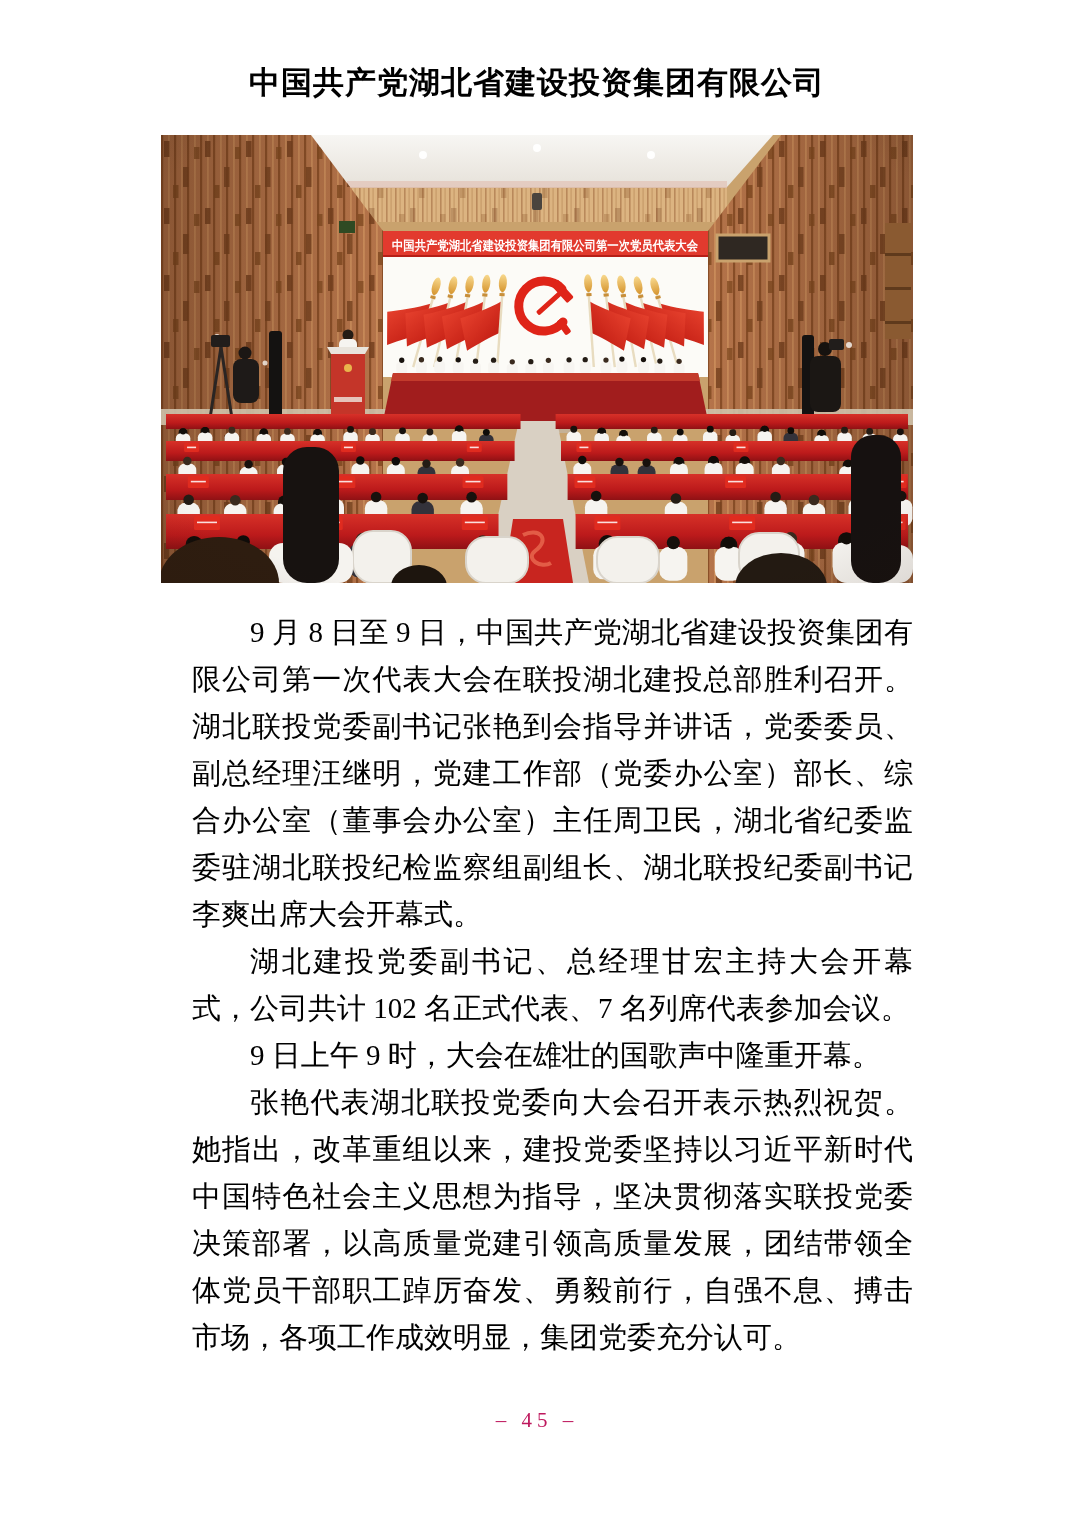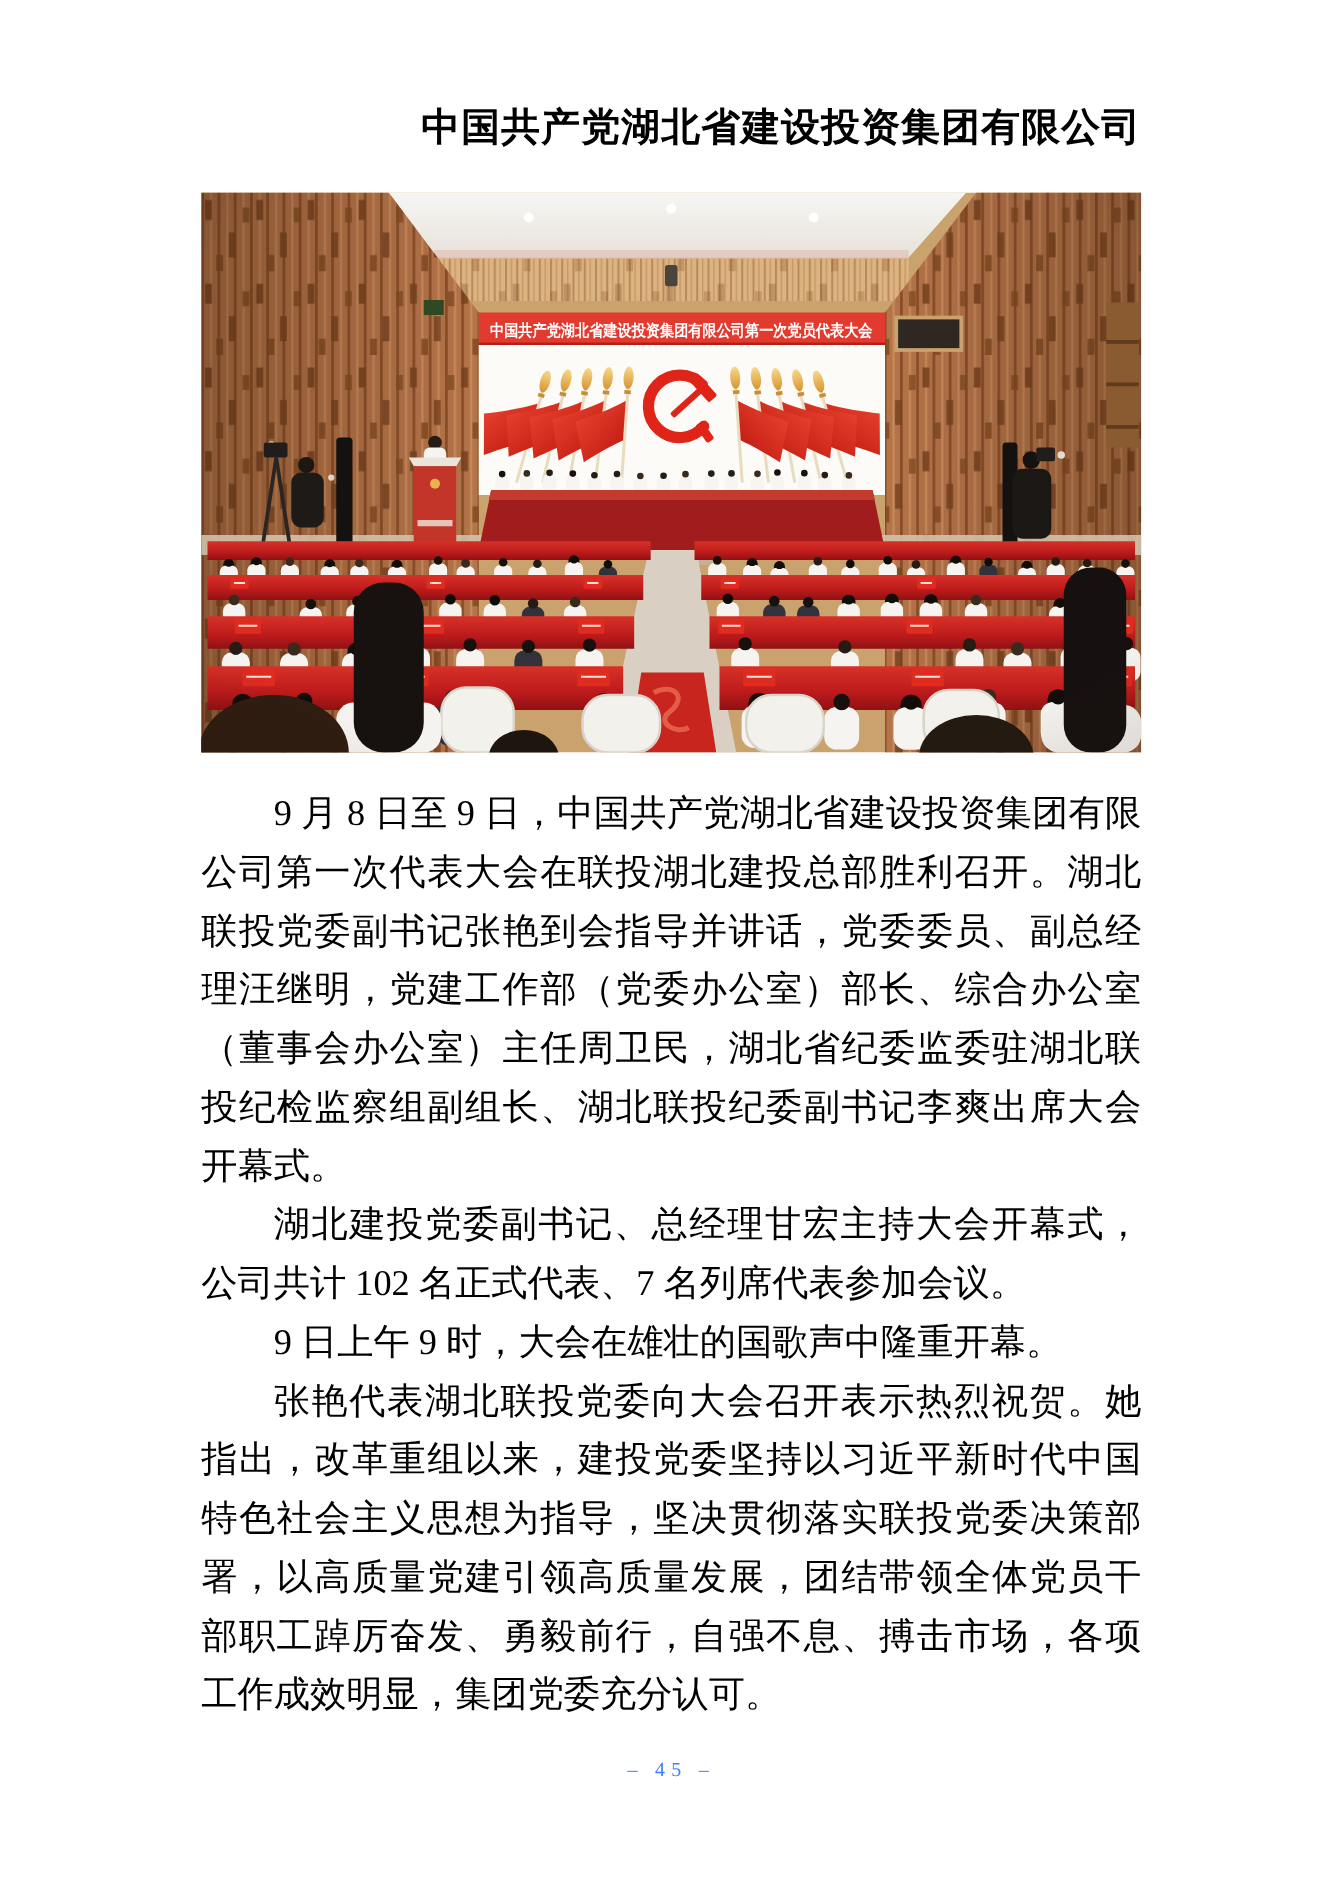--- a/index.html
+++ b/index.html
@@ -8,49 +8,50 @@
     width:1074px;height:1520px;
     margin:0 auto;
     background:#ffffff;
     font-family:"Liberation Serif","DejaVu Serif",serif;
     color:#000;
     overflow:hidden;
   }
   .content{padding:0 161px;}
   .doc-title{
     margin:0;
-    padding-top:74px;
-    text-align:right;
+    padding-top:55px;
+    text-align:center;
     font-size:31px;
     line-height:56px;
     font-weight:700;
     letter-spacing:1px;
   }
   .doc-title span{display:block;}
   .photo-figure{
     margin:24px 0 0 0;
     width:752px;height:448px;
     line-height:0;
   }
   .photo-figure svg{display:block;width:752px;height:448px;}
   .body-text{
     margin-top:26px;
     font-size:29px;
     line-height:47px;
     text-align:justify;
     text-justify:inter-ideograph;
+    margin-left:31px;
   }
   .body-text p{margin:0;text-indent:2em;}
   .page-number{
     position:absolute;
     top:1408px;left:0;right:0;
     text-align:center;
-    font-size:16px;
+    font-size:21px;
     letter-spacing:5px;
-    color:#3b82f6;
+    color:#be185d;
   }
 </style>
 </head>
 <body>
 
 <div class="page">
   <div class="content">
 
     <h1 class="doc-title">
       <span>中国共产党湖北省建设投资集团有限公司</span>

